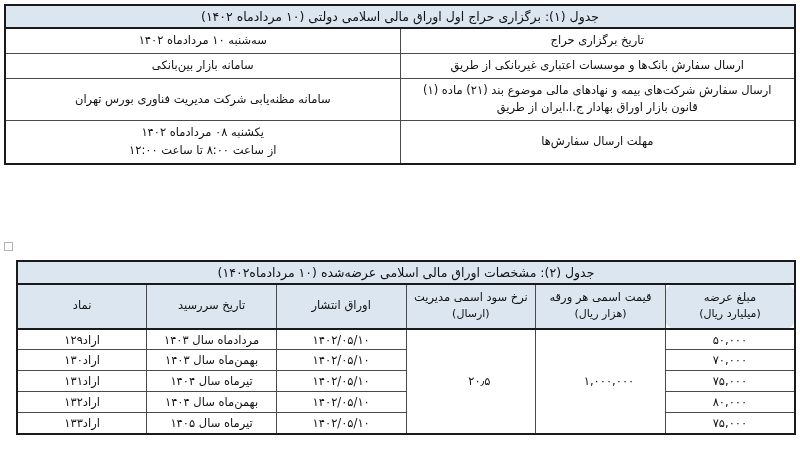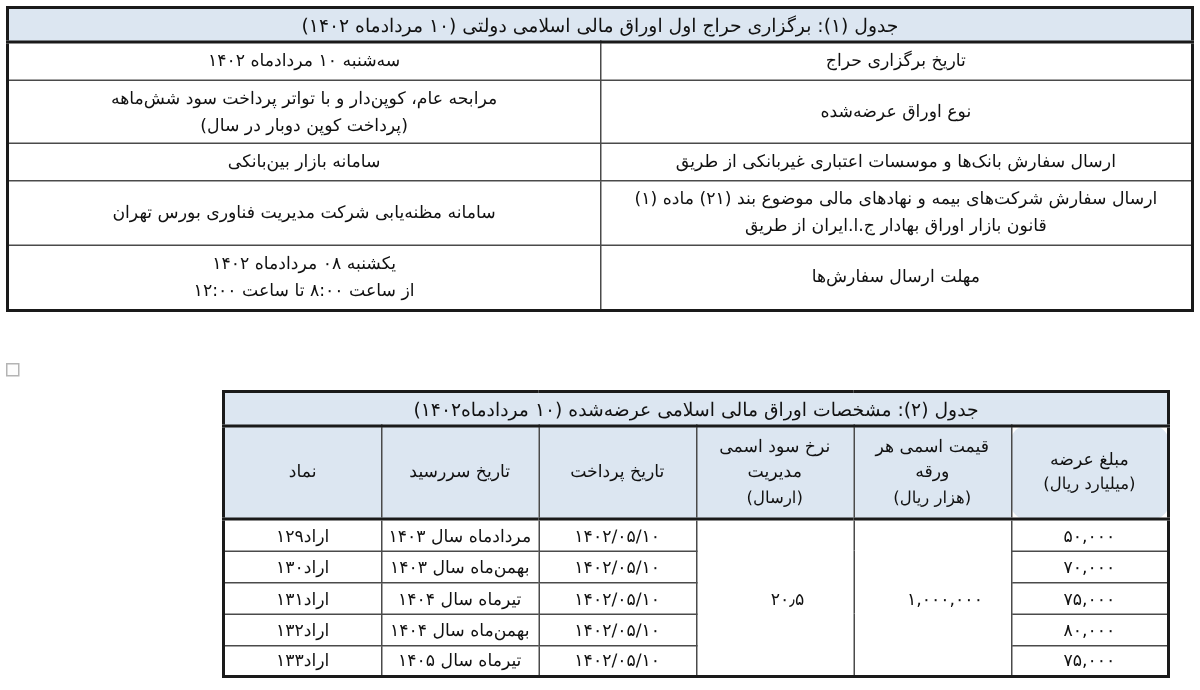--- a/index.html
+++ b/index.html
@@ -77,22 +77,22 @@
     top: 242px;
     width: 7px;
     height: 7px;
     border: 1px solid #b4b4b4;
     background: #fdfdfd;
   }
 
   
   #table-two {
     top: 260px;
-    right: 20px;
-    width: 632px;
+    right: 4px;
+    width: 780px;
   }
   #table-two th.col-head {
     background: #dce6f1;
     text-align: center;
     font-size: 11.5px;
     line-height: 1.5;
     padding: 4px 2px 5px 2px;
     border-bottom: 2px solid #1a1a1a !important;
   }
   #table-two th .unit {
@@ -129,27 +129,20 @@
         <td class="title-cell" colspan="2">جدول (۱): برگزاری حراج اول اوراق مالی اسلامی دولتی (۱۰ مردادماه ۱۴۰۲)</td>
       </tr>
 
       <tr>
         <td class="t1-label">تاریخ برگزاری حراج</td>
         <td class="t1-value">
           <span class="cellline">سه‌شنبه ۱۰ مردادماه ۱۴۰۲</span>
         </td>
       </tr>
 
-      <tr>
-        <td class="t1-label">نوع اوراق عرضه‌شده</td>
-        <td class="t1-value">
-          <span class="cellline">مرابحه عام، کوپن‌دار و با تواتر پرداخت سود شش‌ماهه</span>
-          <span class="cellline">(پرداخت کوپن دوبار در سال)</span>
-        </td>
-      </tr>
 
       <tr>
         <td class="t1-label">ارسال سفارش بانک‌ها و موسسات اعتباری غیربانکی از طریق</td>
         <td class="t1-value">
           <span class="cellline">سامانه بازار بین‌بانکی</span>
         </td>
       </tr>
 
       <tr>
         <td class="t1-label">
@@ -185,21 +178,21 @@
         </th>
         <th class="col-head w-price">
           <span>قیمت اسمی هر ورقه</span>
           <span class="unit">(هزار ریال)</span>
         </th>
         <th class="col-head w-rate">
           <span>نرخ سود اسمی مدیریت</span>
           <span class="unit">(ارسال)</span>
         </th>
         <th class="col-head w-issue">
-          <span>تاریخ پرداخت</span>
+          <span>اوراق انتشار</span>
         </th>
         <th class="col-head w-mature">
           <span>تاریخ سررسید</span>
         </th>
         <th class="col-head w-symbol">
           <span>نماد</span>
         </th>
       </tr>
     </thead>
     <tbody>

